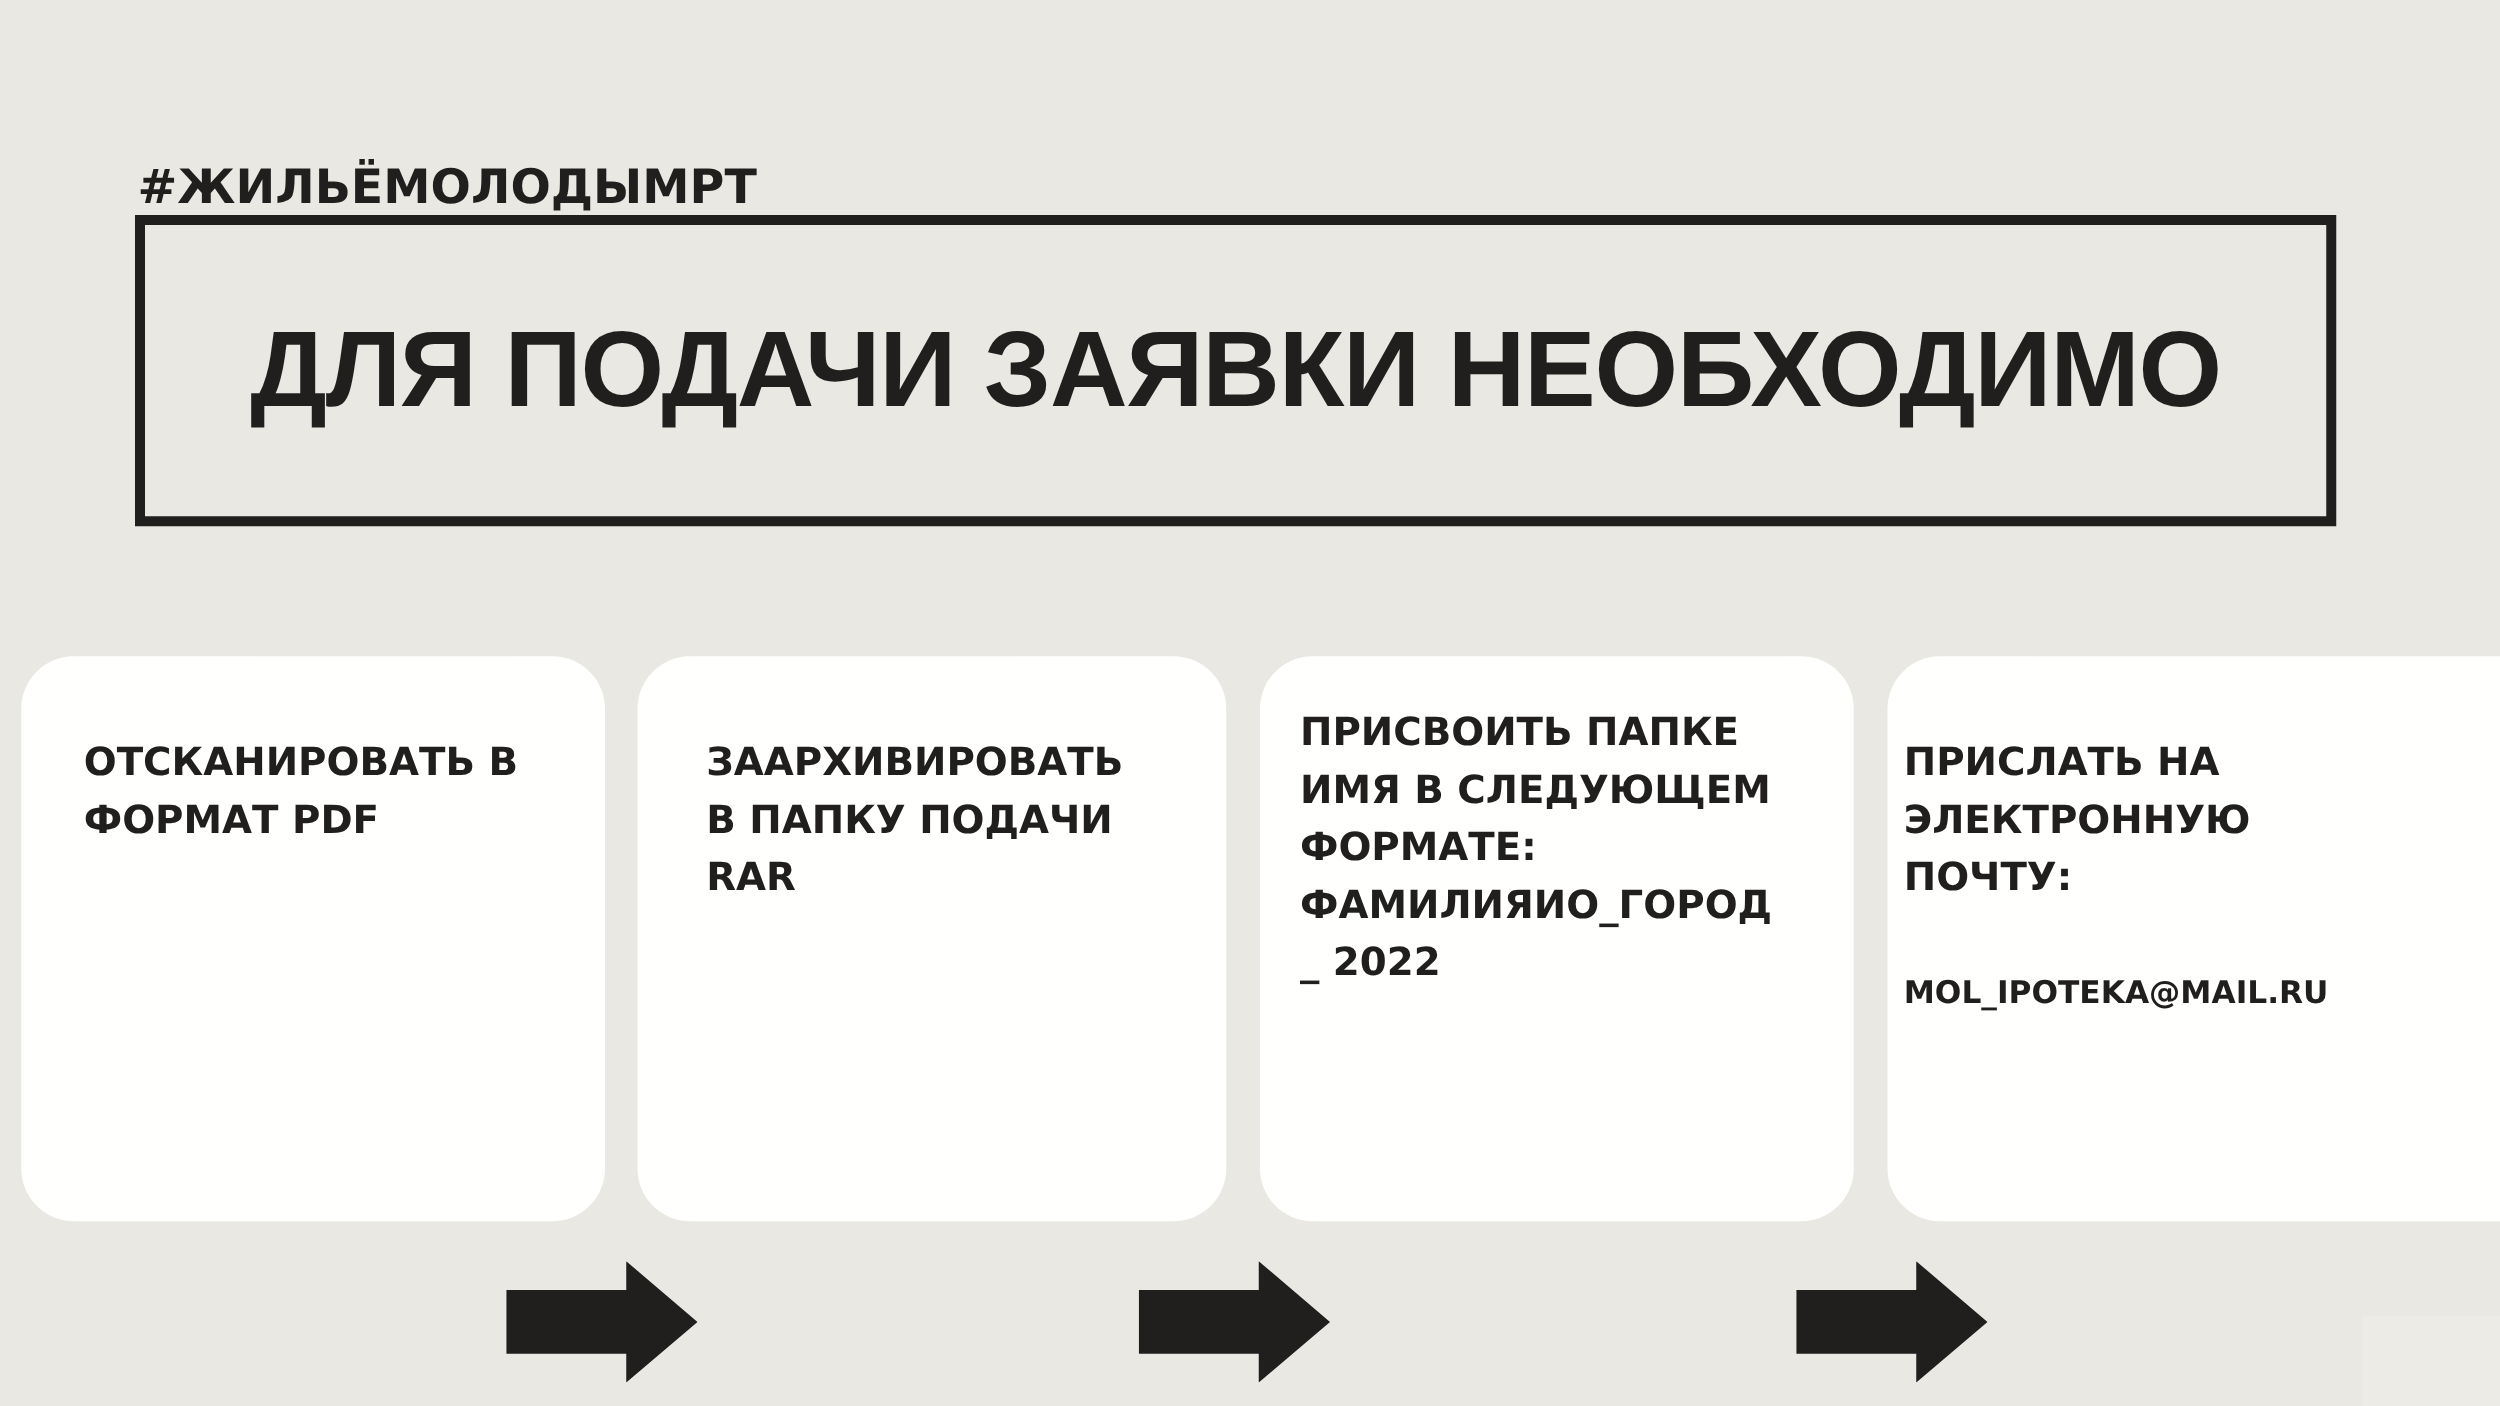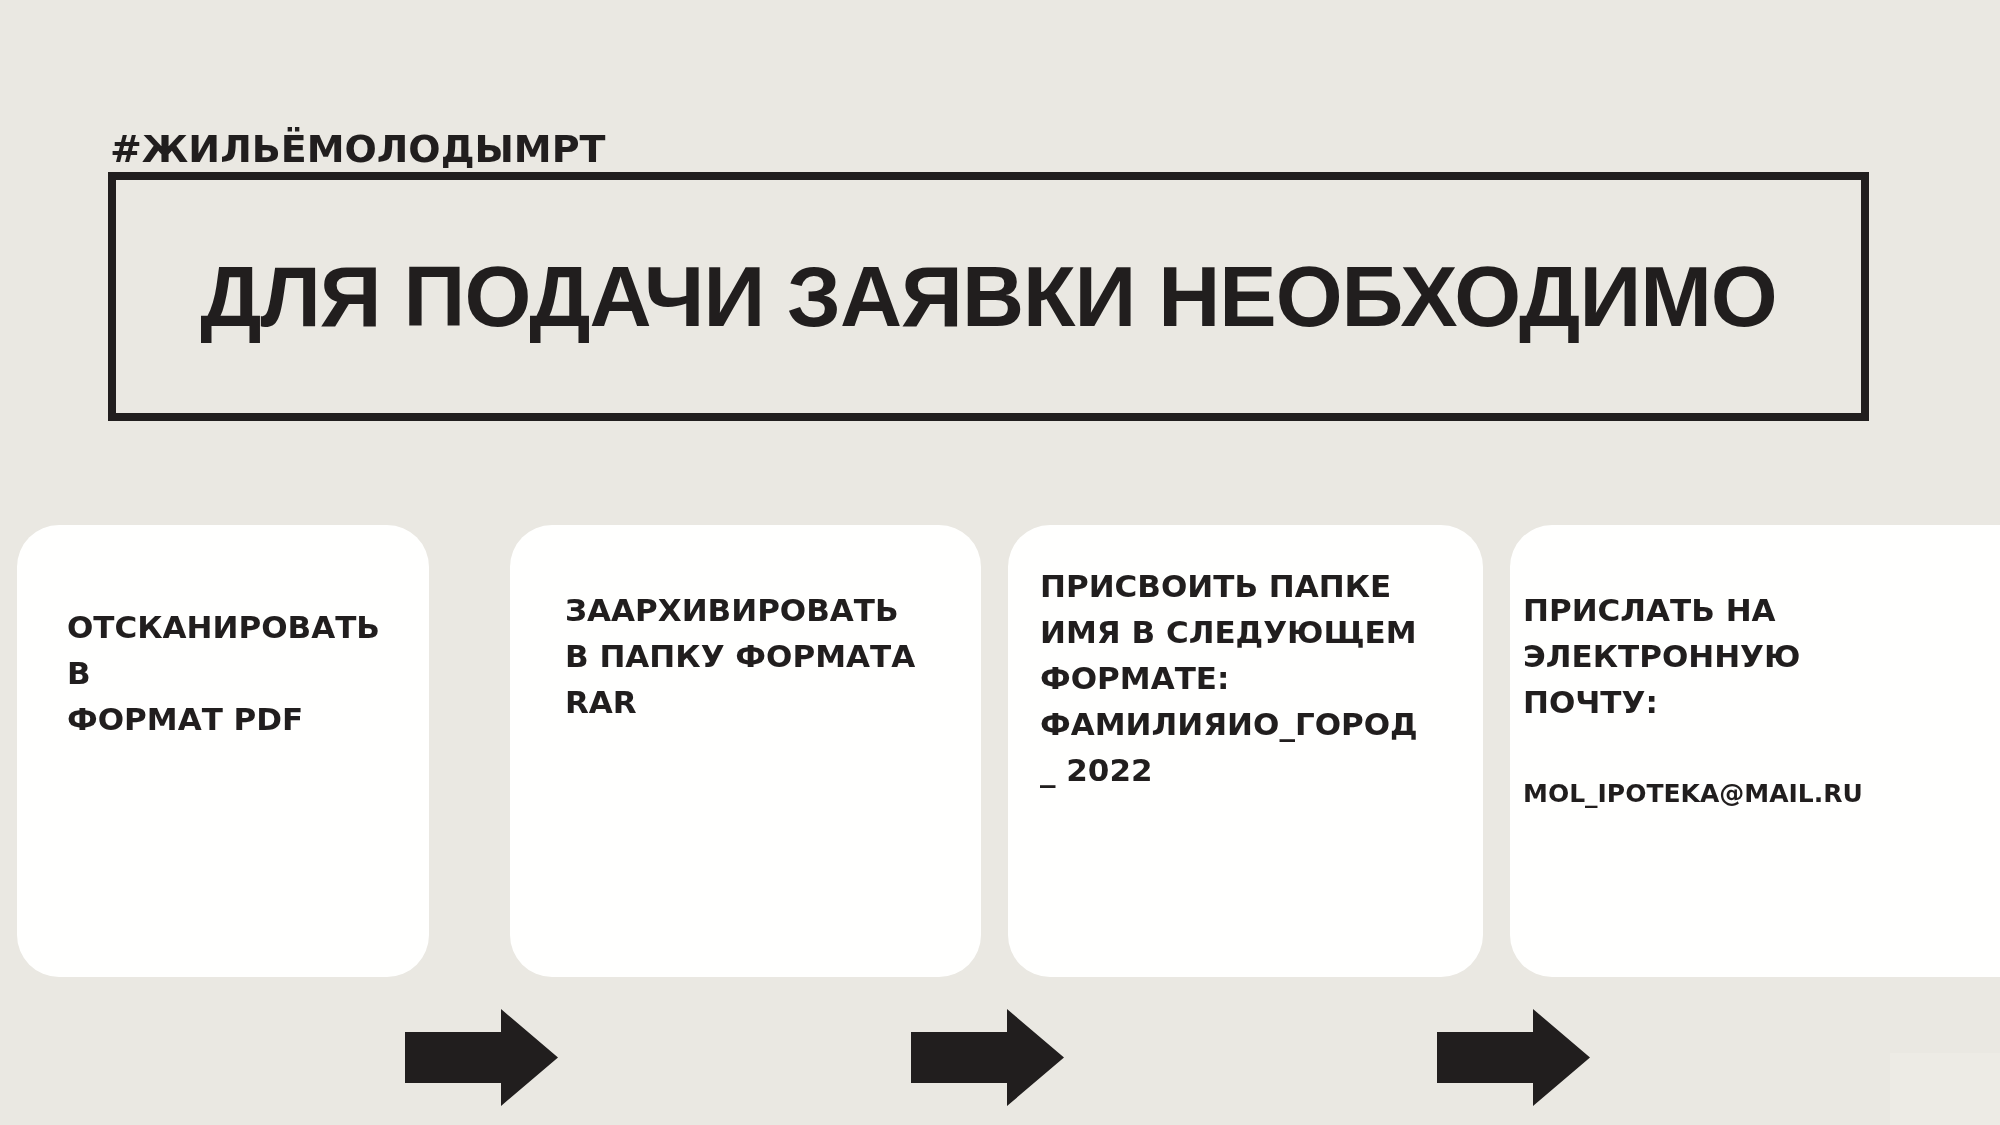--- a/index.html
+++ b/index.html
@@ -51,21 +51,21 @@
     white-space:nowrap;
   }
   .card{
     position:absolute;
     top:525px;
     height:452px;
     box-sizing:border-box;
     background:var(--card);
     border-radius:42px;
   }
-  .card-1{left:17px;width:412px;padding:79px 16px 0 50px;}
+  .card-1{left:17px;width:467px;padding:62px 16px 0 50px;}
   .card-2{left:510px;width:471px;padding:62px 14px 0 55px;}
   .card-3{left:1008px;width:475px;padding:38px 6px 0 32px;}
   .card-4{left:1510px;width:544px;padding:62px 4px 0 13px;}
   .card-text{
     margin:0;
     font-size:31px;
     font-weight:700;
     line-height:46px;
     color:var(--ink);
     white-space:pre-line;
@@ -106,21 +106,21 @@
     <h1 class="title">ДЛЯ ПОДАЧИ ЗАЯВКИ НЕОБХОДИМО</h1>
   </div>
 
   <section class="card card-1">
     <p class="card-text">ОТСКАНИРОВАТЬ В
 ФОРМАТ PDF</p>
   </section>
 
   <section class="card card-2">
     <p class="card-text">ЗААРХИВИРОВАТЬ
-В ПАПКУ ФОРМАТА
+В ПАПКУ ПОДАЧИ
 RAR</p>
   </section>
 
   <section class="card card-3">
     <p class="card-text">ПРИСВОИТЬ ПАПКЕ
 ИМЯ В СЛЕДУЮЩЕМ
 ФОРМАТЕ:
 ФАМИЛИЯИО_ГОРОД
 _ 2022</p>
   </section>

